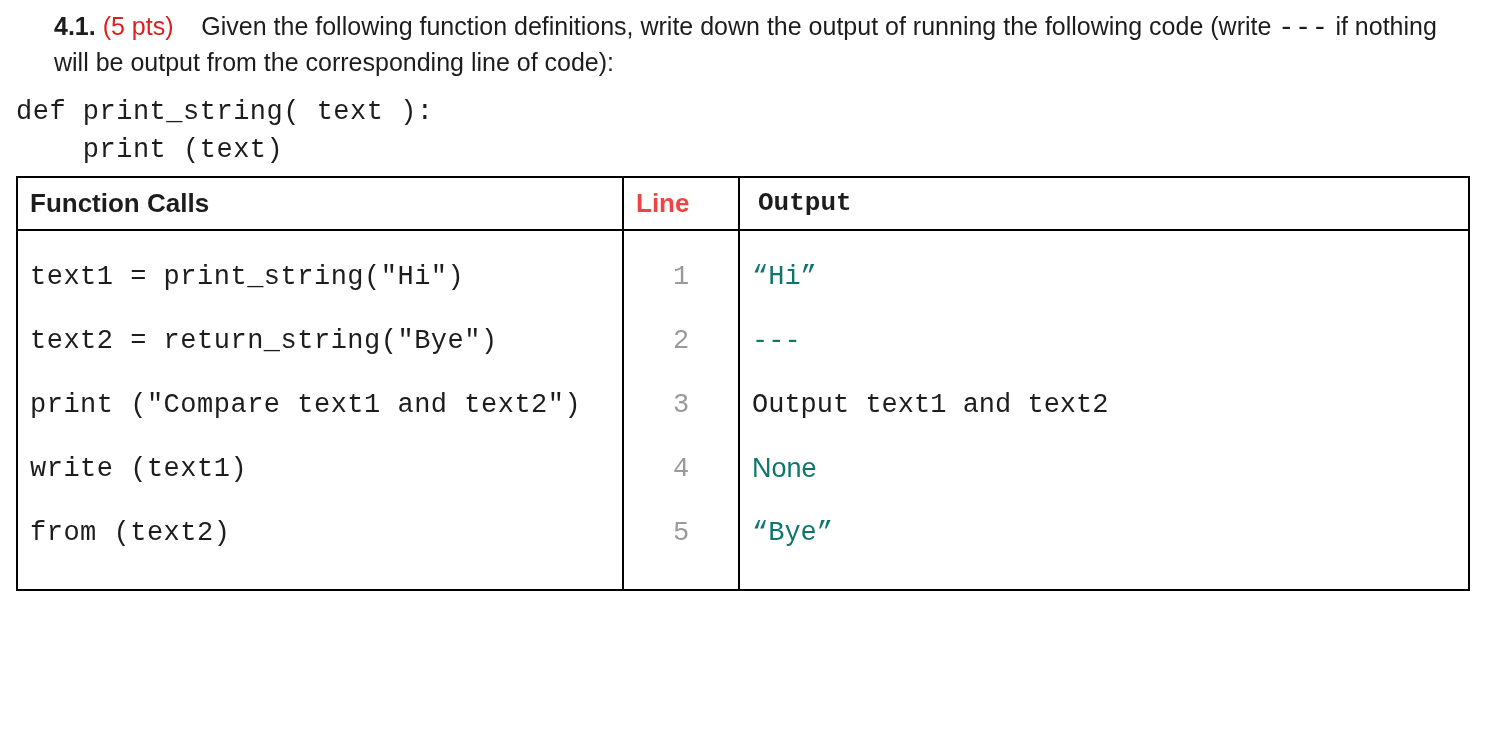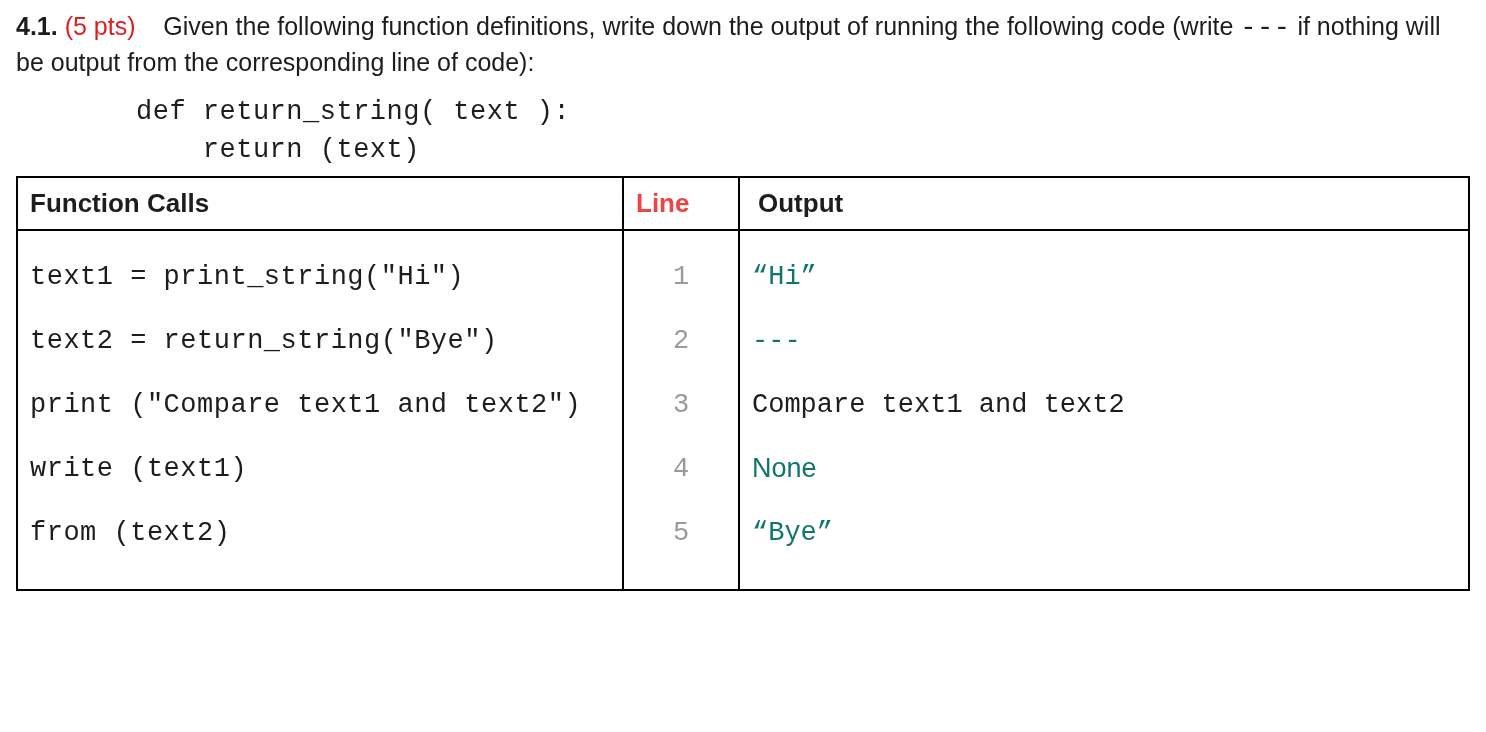--- a/index.html
+++ b/index.html
@@ -7,20 +7,21 @@
       font-size: 25px;
       color: #1d1d1d;
       margin: 0;
       padding: 10px 16px;
       background: #fff;
       width: 1454px;
     }
     .prompt {
       margin-bottom: 14px;
       line-height: 1.35;
+      margin-left: 38px;
     }
     .qnum { font-weight: 700; }
     .points { color: #de1f1f; }
     .mono {
       font-family: "Courier New", Courier, monospace;
       font-size: 27px;
       letter-spacing: 0.5px;
     }
     .defs {
       display: flex;
@@ -46,21 +47,21 @@
     }
     th {
       padding: 10px 12px 10px 12px;
       font-size: 26px;
     }
     td {
       padding: 0;
     }
     th.col-calls { width: 580px; font-family: Arial, Helvetica, sans-serif; font-weight: 700; border-radius: 22px;}
     th.col-line  { width: 90px; font-family: Arial, Helvetica, sans-serif; font-weight: 700; color: #ef4444; }
-    th.col-out   { font-family: Liberation Sans, sans-serif; font-weight: 700; padding-left: 18px; }
+    th.col-out   { font-family: Liberation Mono, monospace; font-weight: 700; padding-left: 18px; }
     td.body-cell { border-top: 2px solid #000; }
     .rows {
       padding: 14px 12px 24px 12px;
     }
     .rows .row {
       height: 64px;
       display: flex;
       align-items: center;
     }
     .rows.linecol .row {
@@ -84,22 +85,22 @@
 <body>
 
 <div class="prompt">
   <span class="qnum">4.1.</span>
   <span class="points">(5 pts)</span>
   &nbsp;&nbsp;
   <span>Given the following function definitions, write down the output of running the following code (write </span><span class="mono">---</span><span> if nothing will be output from the corresponding line of code):</span>
 </div>
 
 <div class="defs">
-  <div class="def-block def-right mono">def return_string( text ):
-    return (text)</div>
+  <div class="def-block def-left mono">def print_string( text ):
+    print (text)</div>
 </div>
 
 <table>
   <thead>
     <tr>
       <th class="col-calls">Function Calls</th>
       <th class="col-line">Line</th>
       <th class="col-out">Output</th>
     </tr>
   </thead>
@@ -120,20 +121,20 @@
             <div class="row">2</div>
             <div class="row">3</div>
             <div class="row">4</div>
             <div class="row">5</div>
           </div>
       </td>
       <td class="body-cell">
         <div class="rows" id="out-rows">
             <div class="row red out-mono out-quoted">“Hi”</div>
             <div class="row red out-mono">---</div>
-            <div class="row out-mono">Compare text1 and text2</div>
+            <div class="row out-mono">Output text1 and text2</div>
             <div class="row red out-sans">None</div>
             <div class="row red out-mono out-quoted">“Bye”</div>
           </div>
       </td>
     </tr>
   </tbody>
 </table>
 
 </body></html>

